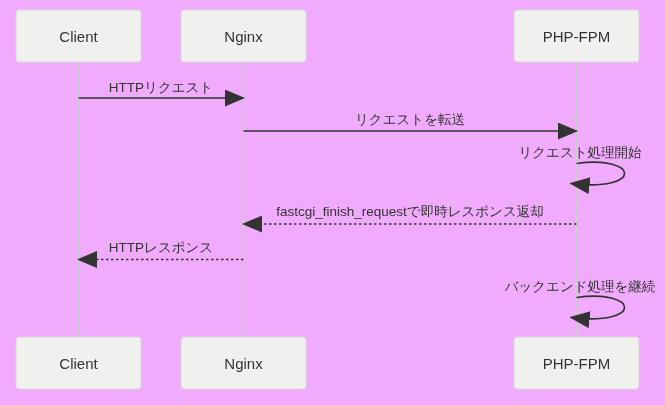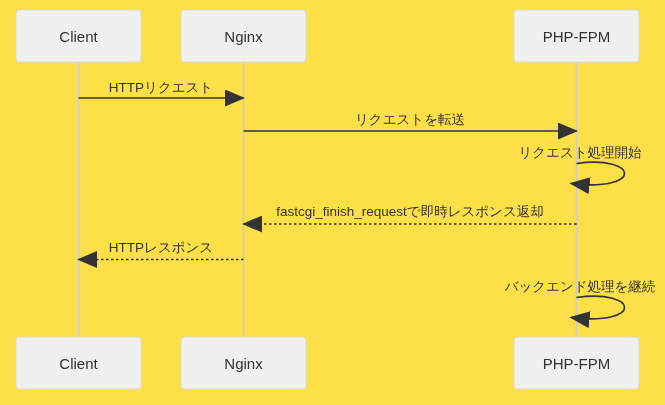--- a/index.html
+++ b/index.html
@@ -4,21 +4,21 @@
 <style>
   html, body {
     margin: 0;
     padding: 0;
     background: #faf9f5;
   }
   .canvas {
     position: relative;
     width: 665px;
     height: 405px;
-    background: #fde047;
+    background: #f0abfc;
     font-family: "Liberation Sans", "DejaVu Sans", sans-serif;
     overflow: hidden;
   }
   svg text {
     font-family: "Liberation Sans", "DejaVu Sans", sans-serif;
     fill: #333333;
   }
   .actor-box {
     fill: #f0f0ee;
     stroke: #d9d9d6;

